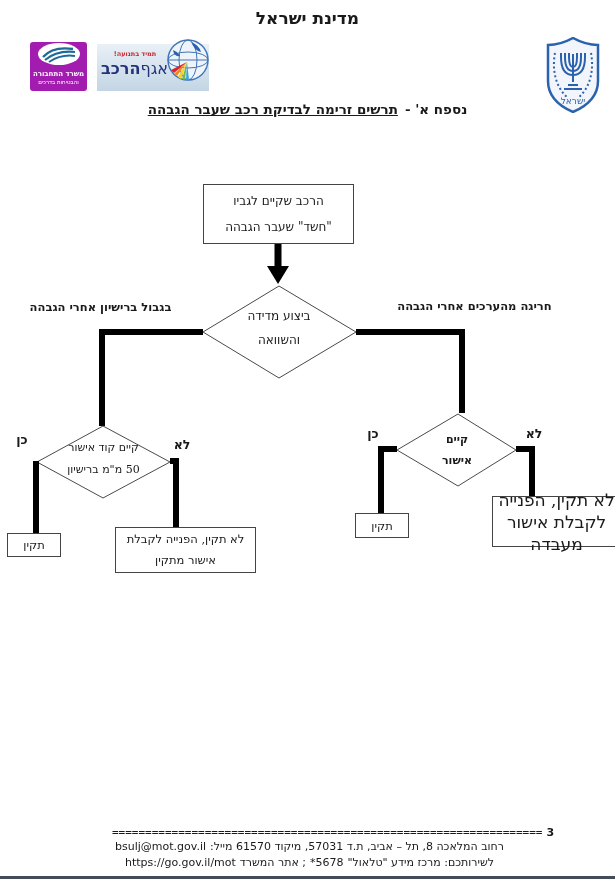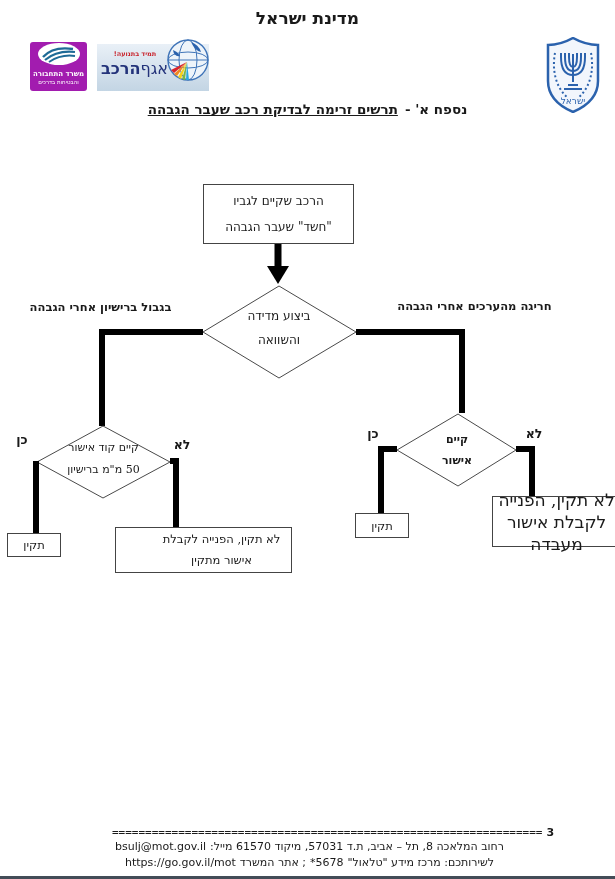--- a/index.html
+++ b/index.html
@@ -32,21 +32,21 @@
   #main-diamond-text{left:204px;top:304px;width:150px;font-size:12px;line-height:24px;}
   #left-diamond-text{left:38px;top:437px;width:131px;font-size:11px;line-height:22px;}
   #right-diamond-text{left:397px;top:429px;width:120px;font-size:11px;line-height:21px;font-weight:bold;}
   .branch-label{font-weight:bold;font-size:11.5px;z-index:2;text-align:center;direction:rtl;}
   #left-branch-label{left:18px;top:300px;width:165px;}
   #right-branch-label{left:392px;top:299px;width:165px;}
   .yn{font-weight:bold;font-size:12.5px;z-index:2;width:24px;text-align:center;}
   #l-yes{left:10px;top:432px;} #l-no{left:170px;top:437px;}
   #r-yes{left:361px;top:426px;} #r-no{left:522px;top:426px;}
   #left-ok{left:7px;top:533px;width:52px;height:22px;font-size:11.5px;}
-  #left-fail{left:115px;top:527px;width:139px;height:44px;font-size:11.5px;line-height:21px;padding-left:36px;}
+  #left-fail{left:115px;top:527px;width:139px;height:44px;font-size:11.5px;line-height:21px;}
   #right-ok{left:355px;top:513px;width:52px;height:23px;font-size:11.5px;}
   #right-fail{left:460px;top:496px;width:127px;height:49px;font-size:17px;line-height:22px;margin-left:32px;}
   
   .footer-sep{left:112px;top:826px;width:470px;direction:ltr;white-space:nowrap;
       font-family:"DejaVu Sans Mono",monospace;font-size:11px;}
   .footer-sep .pg{font-family:"DejaVu Sans",sans-serif;font-weight:bold;margin-left:4px;}
   .footer-line{left:0;width:100%;text-align:center;direction:rtl;
       font-family:"DejaVu Sans",sans-serif;font-size:11px;}
   #footer-address{top:840px;}
   #footer-services{top:856px;}

